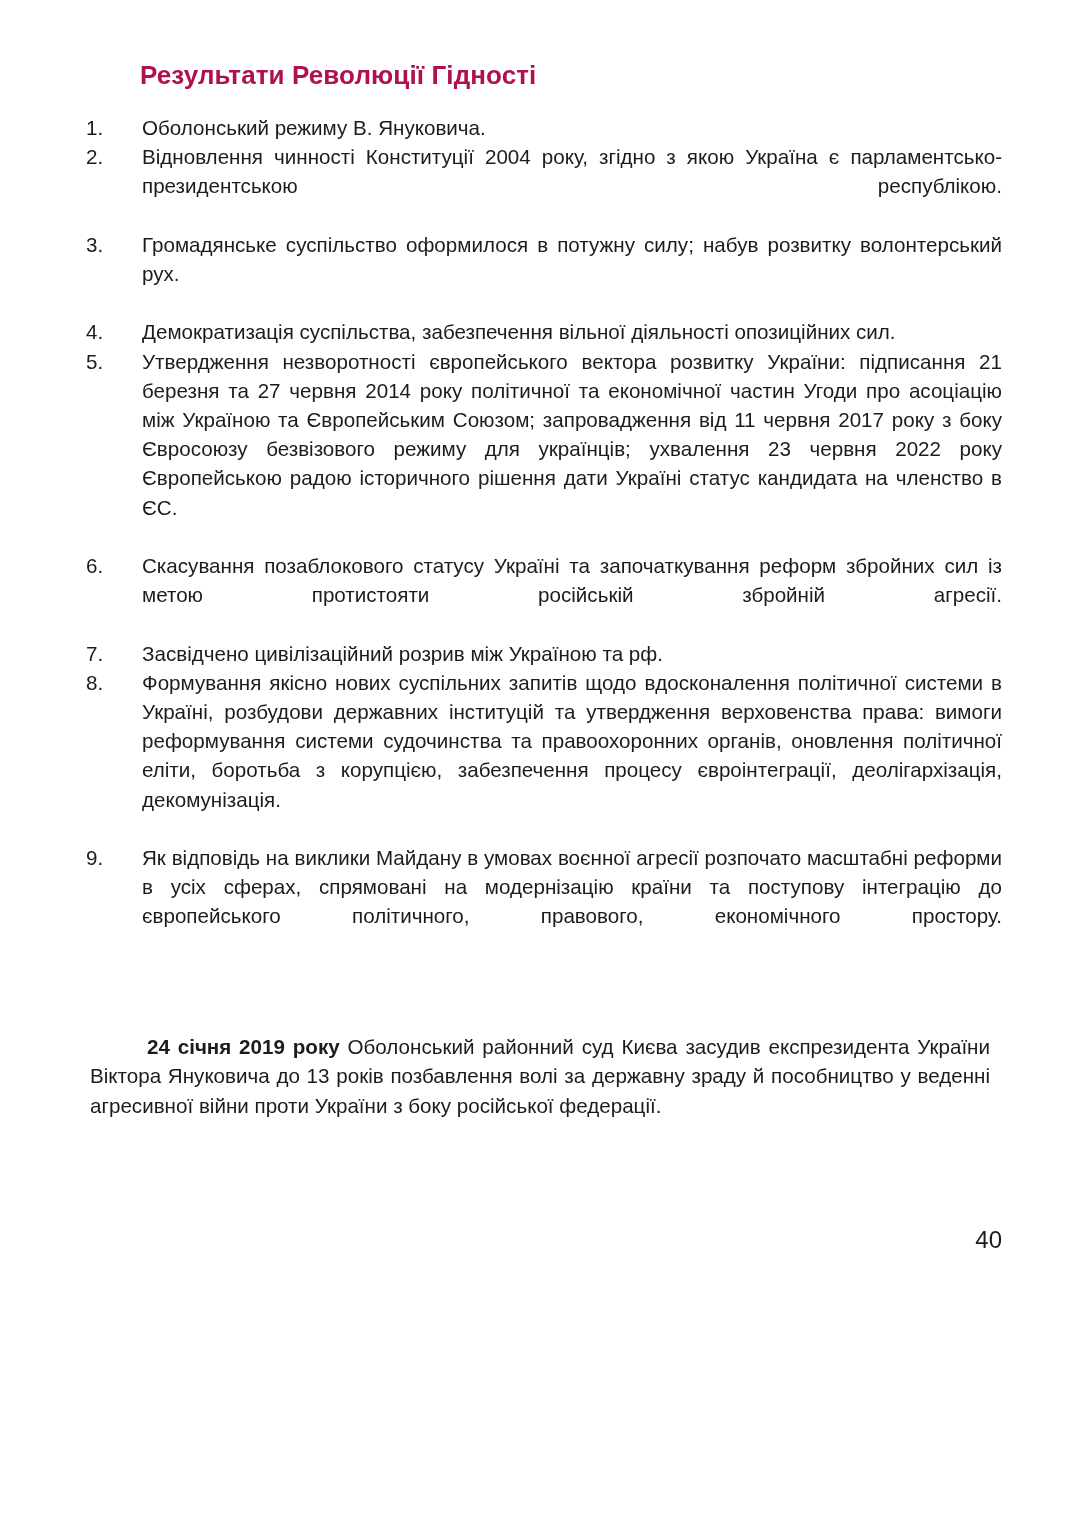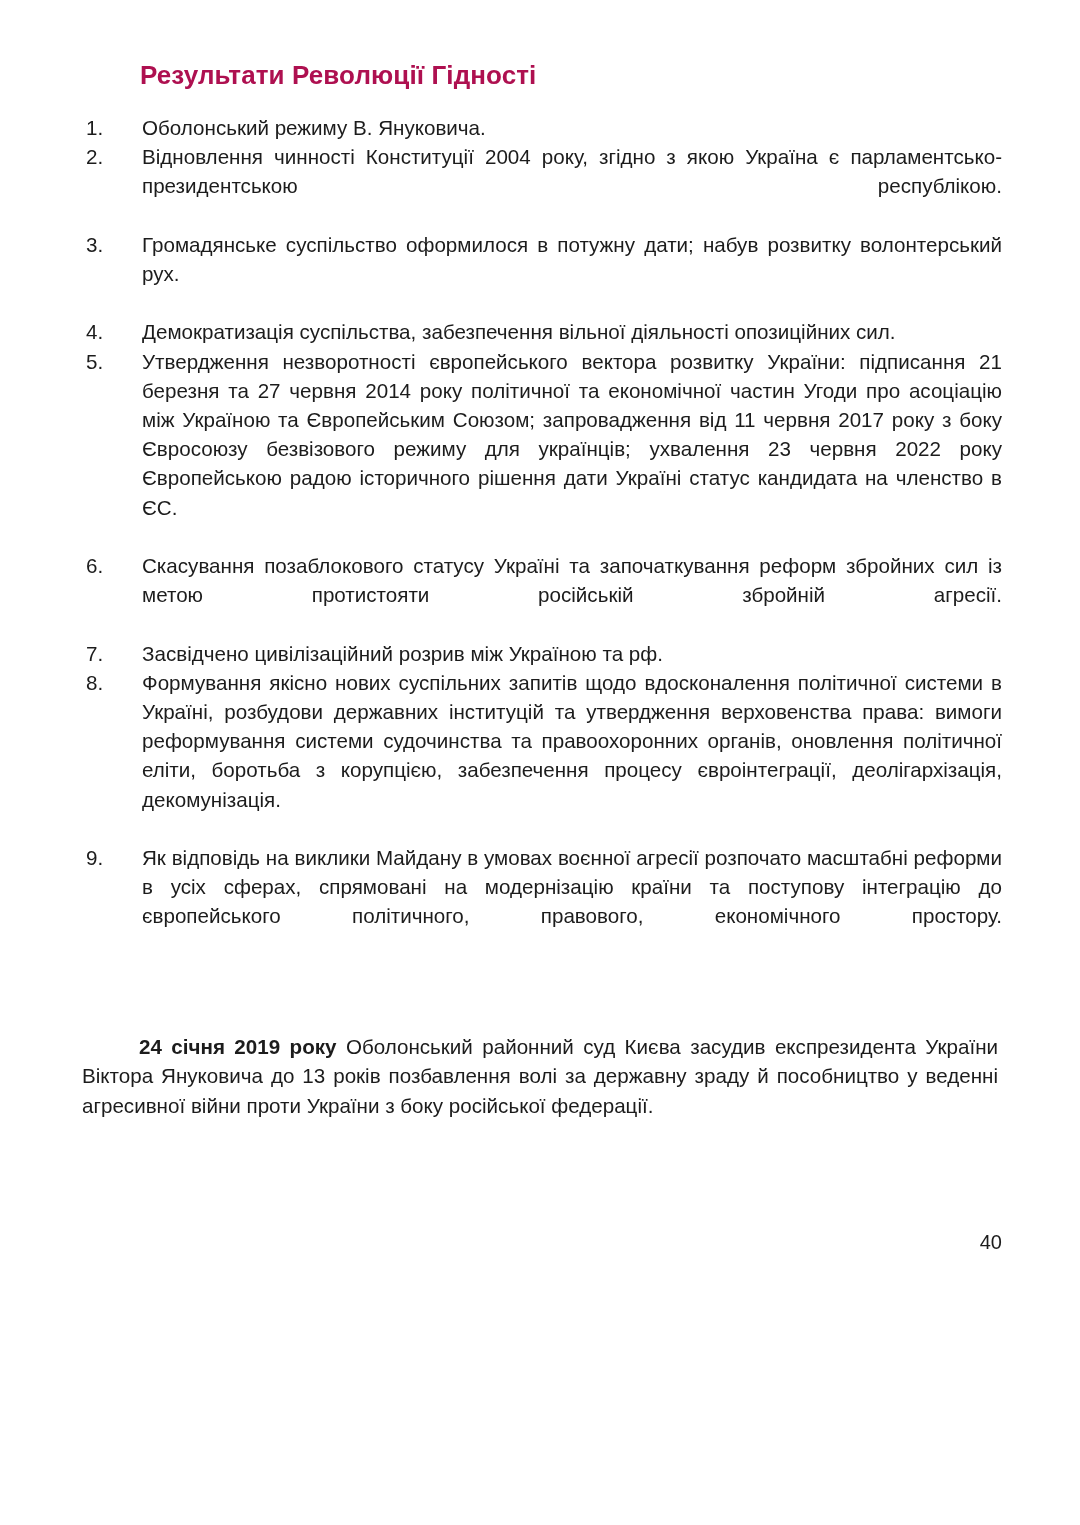--- a/index.html
+++ b/index.html
@@ -88,33 +88,33 @@
   ol.results-list > li.nojustify .txt::after {
     display: none;
   }
 
   p.body-paragraph {
     font-size: 20.6px;
     line-height: 29.4px;
     text-align: justify;
     text-justify: inter-word;
     text-indent: 57px;
-    margin: 4px;
+    margin: 12px;
     margin-top: 30px;
     color: #1c1c1c;
   }
   p.body-paragraph .bold {
     font-weight: bold;
   }
 
   .page-number {
     position: absolute;
     right: 78px;
     bottom: 34px;
-    font-size: 20px;
+    font-size: 24px;
     color: #1c1c1c;
     line-height: 1;
   }
   .spacer-block { height: 42px; }
 </style>
 </head>
 <body>
 
 <div class="page">
   <div class="content">
@@ -127,21 +127,21 @@
       <li class="nojustify">
         <span class="num">1.</span>
         <span class="txt">Оболонський режиму В. Януковича.</span>
       </li>
       <li>
         <span class="num">2.</span>
         <span class="txt">Відновлення чинності Конституції 2004 року, згідно з якою Україна є парламентсько-президентською республікою.</span>
       </li>
       <li>
         <span class="num">3.</span>
-        <span class="txt">Громадянське суспільство оформилося в потужну дати; набув розвитку волонтерський рух.</span>
+        <span class="txt">Громадянське суспільство оформилося в потужну силу; набув розвитку волонтерський рух.</span>
       </li>
       <li class="nojustify">
         <span class="num">4.</span>
         <span class="txt">Демократизація суспільства, забезпечення вільної діяльності опозиційних сил.</span>
       </li>
       <li>
         <span class="num">5.</span>
         <span class="txt">Утвердження незворотності європейського вектора розвитку України: підписання 21 березня та 27 червня 2014 року політичної та економічної частин Угоди про асоціацію між Україною та Європейським Союзом; запровадження від 11 червня 2017 року з боку Євросоюзу безвізового режиму для українців; ухвалення 23 червня 2022 року Європейською радою історичного рішення дати Україні статус кандидата на членство в ЄС.</span>
       </li>
       <li>

